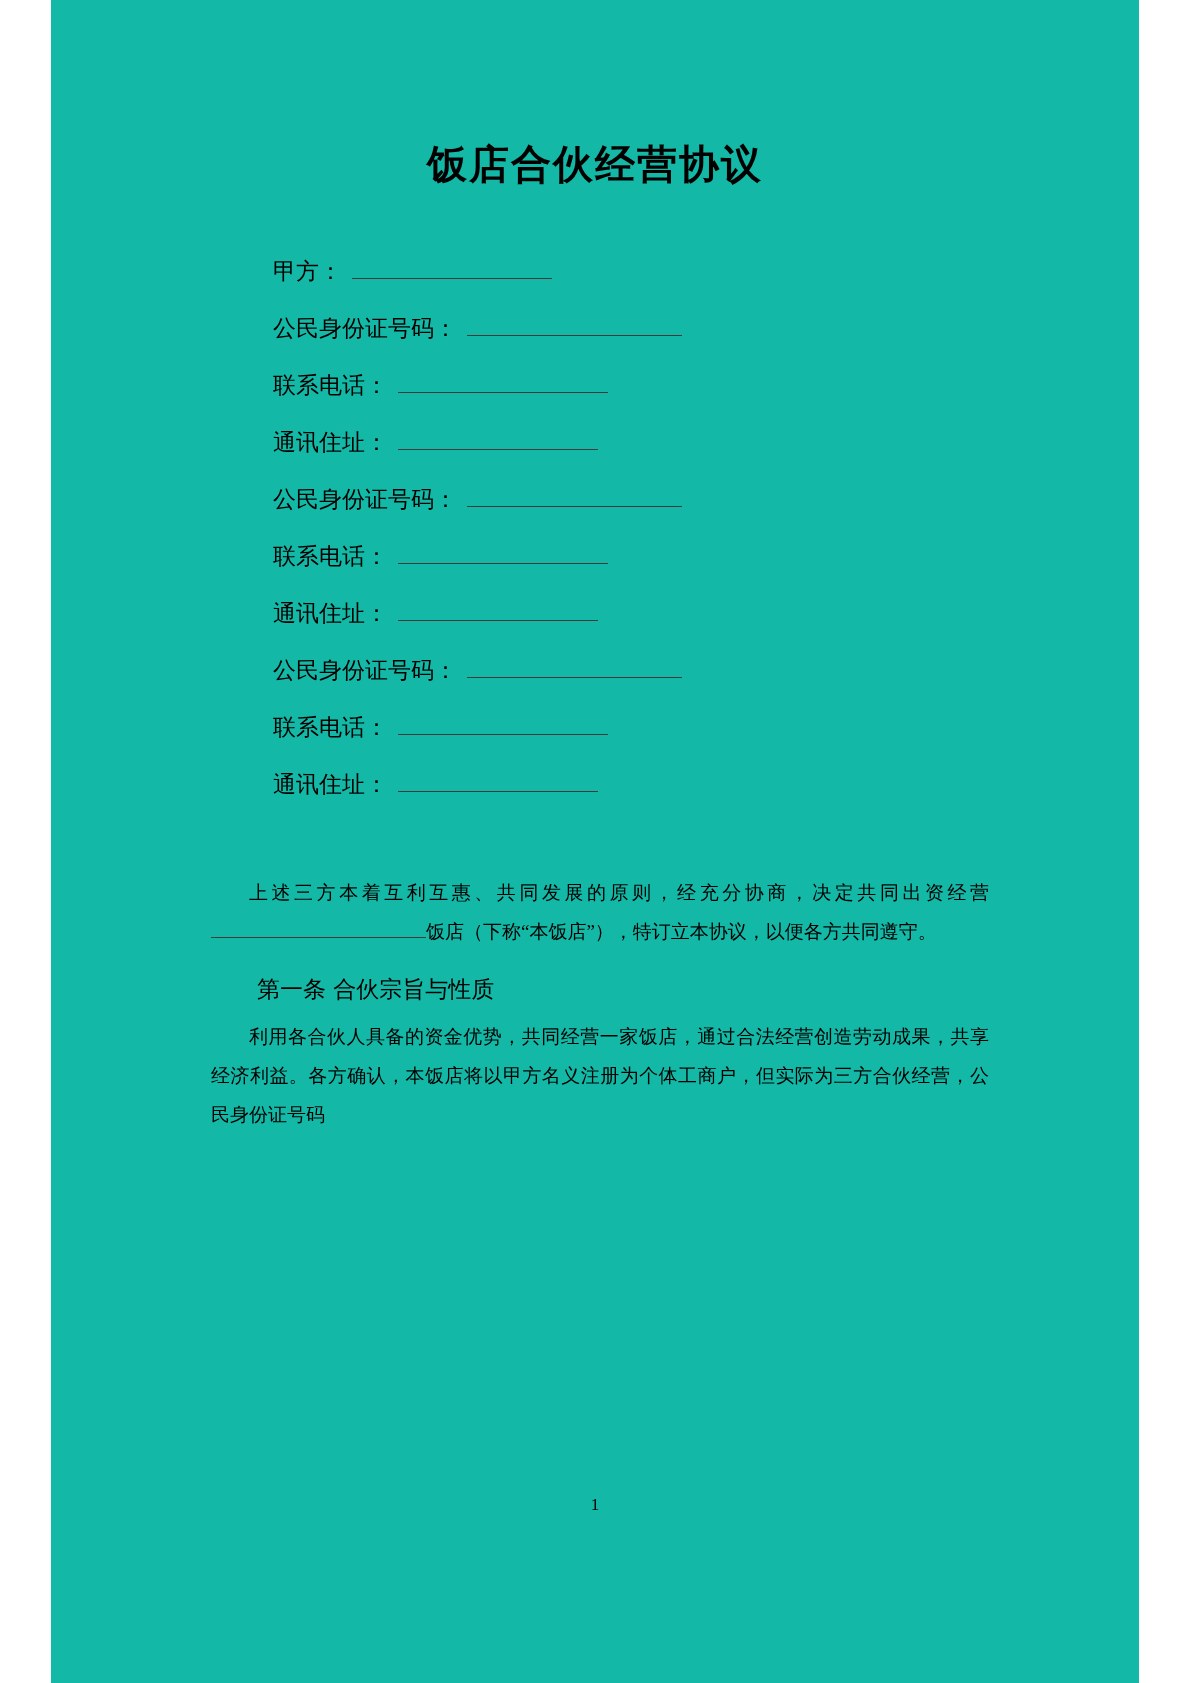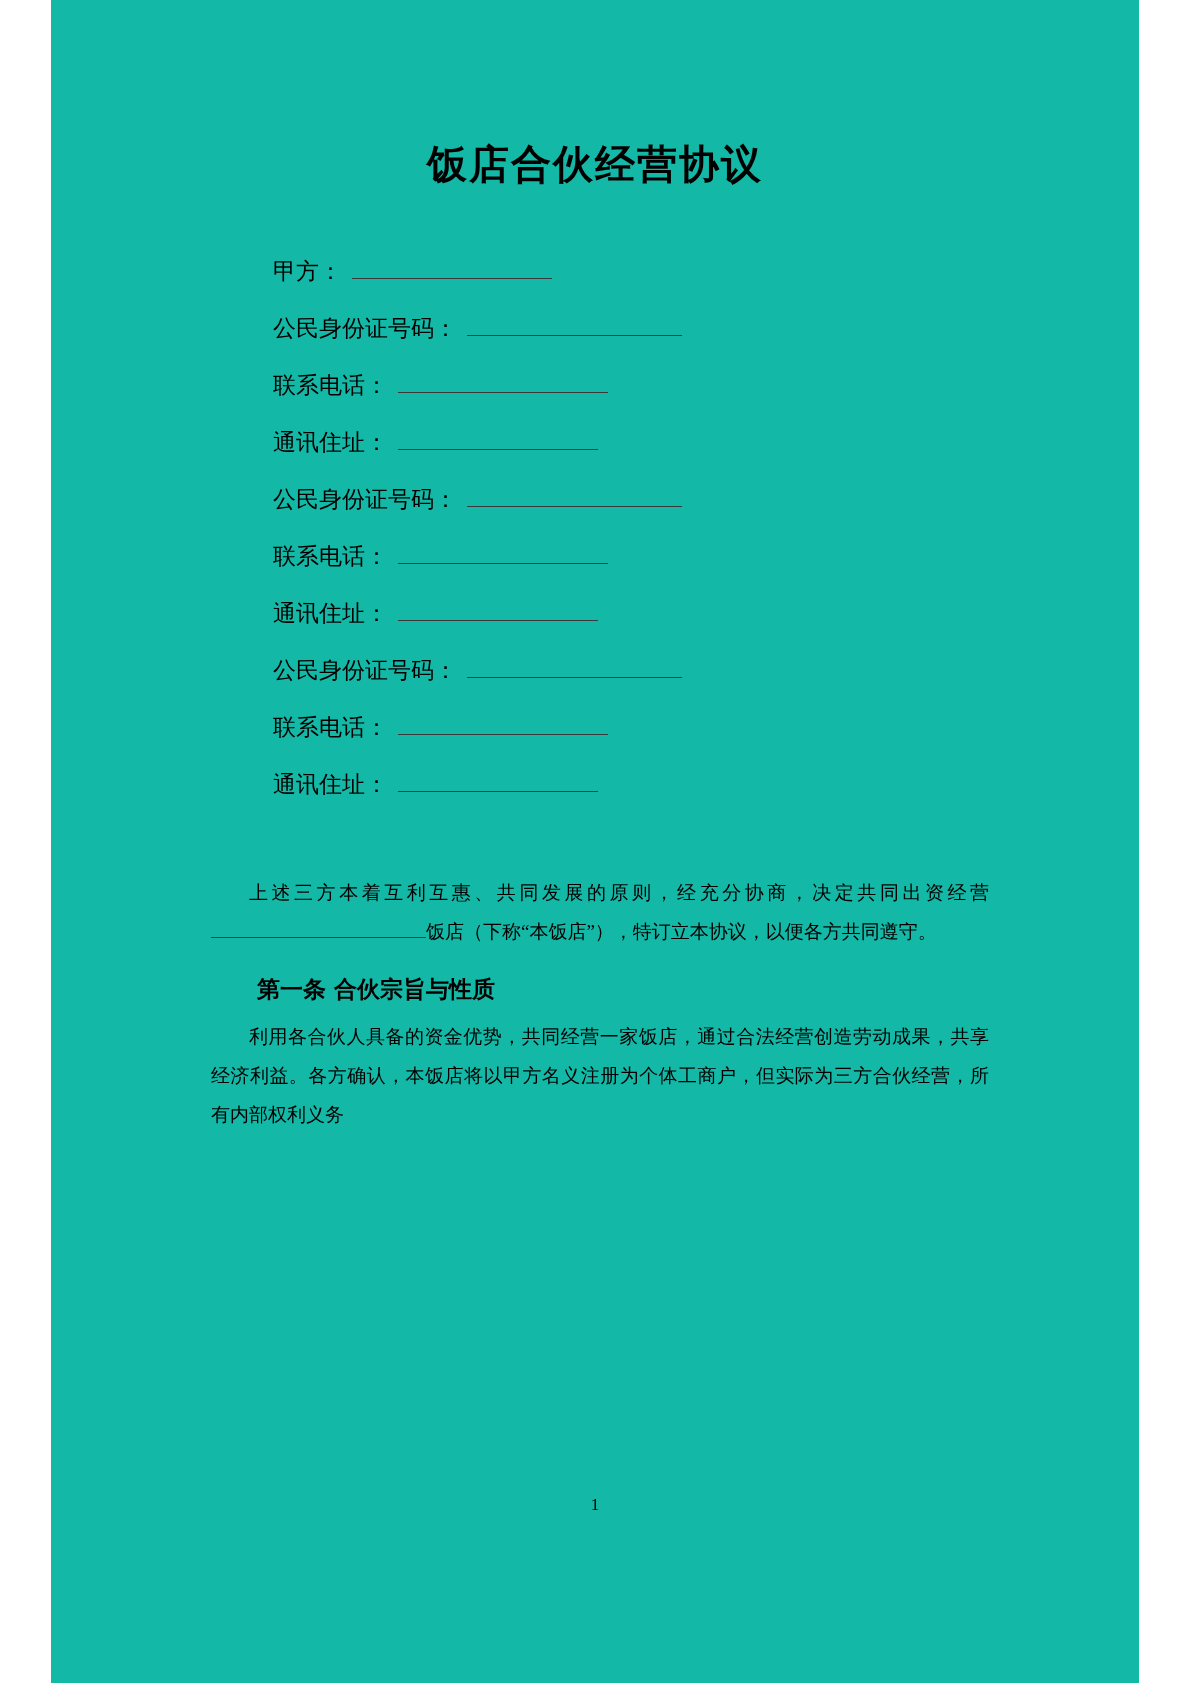--- a/index.html
+++ b/index.html
@@ -73,21 +73,21 @@
   }
   .inline-blank {
     display: inline-block;
     border-bottom: 1px solid #3a3a3a;
     width: 215px;
     height: 17px;
     vertical-align: baseline;
   }
   .section-heading {
     font-family: "DejaVu Sans", "Liberation Sans", sans-serif;
-    font-weight: bold;
+    font-weight: normal;
     font-size: 23px;
     line-height: 2.0;
     margin: 14px 0 6px 0;
     text-indent: 2em;
   }
   .page-number {
     position: absolute;
     left: 0;
     right: 0;
     bottom: 168px;
@@ -148,19 +148,19 @@
     </div>
 
   </div>
 
   <div class="body-block">
 
     <p class="para indent"><span>上述三方本着互利互惠、共同发展的原则，经充分协商，决定共同出资经营</span><span class="inline-blank"></span><span>饭店（下称“本饭店”），特订立本协议，以便各方共同遵守。</span></p>
 
     <h2 class="section-heading">第一条  合伙宗旨与性质</h2>
 
-    <p class="para indent">利用各合伙人具备的资金优势，共同经营一家饭店，通过合法经营创造劳动成果，共享经济利益。各方确认，本饭店将以甲方名义注册为个体工商户，但实际为三方合伙经营，所有内部权利义务</p>
+    <p class="para indent">利用各合伙人具备的资金优势，共同经营一家饭店，通过合法经营创造劳动成果，共享经济利益。各方确认，本饭店将以甲方名义注册为个体工商户，但实际为三方合伙经营，公民身份证号码</p>
 
   </div>
 
   <div class="page-number">1</div>
 
 </div>
 
 </body></html>

